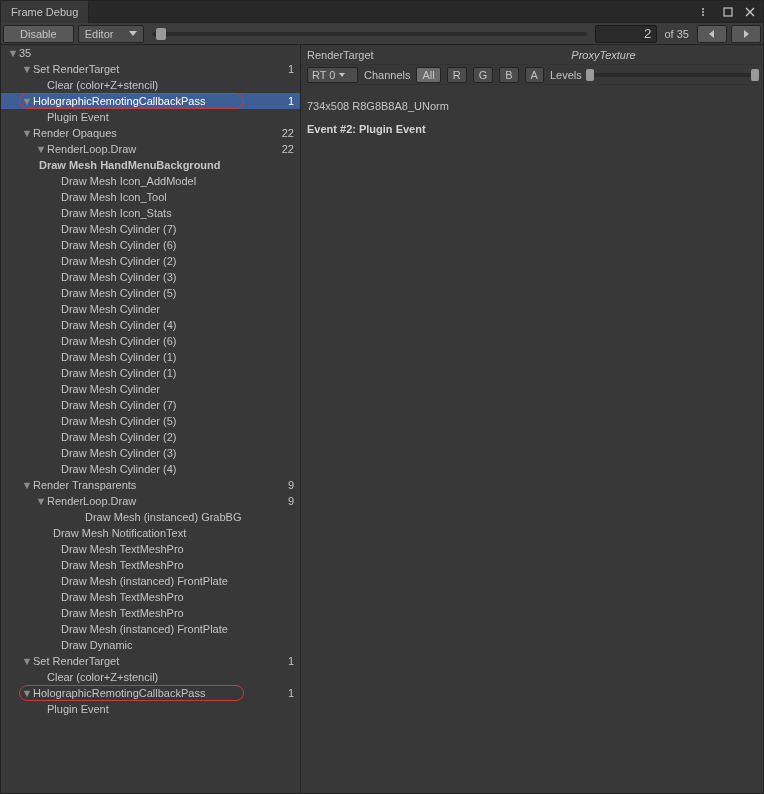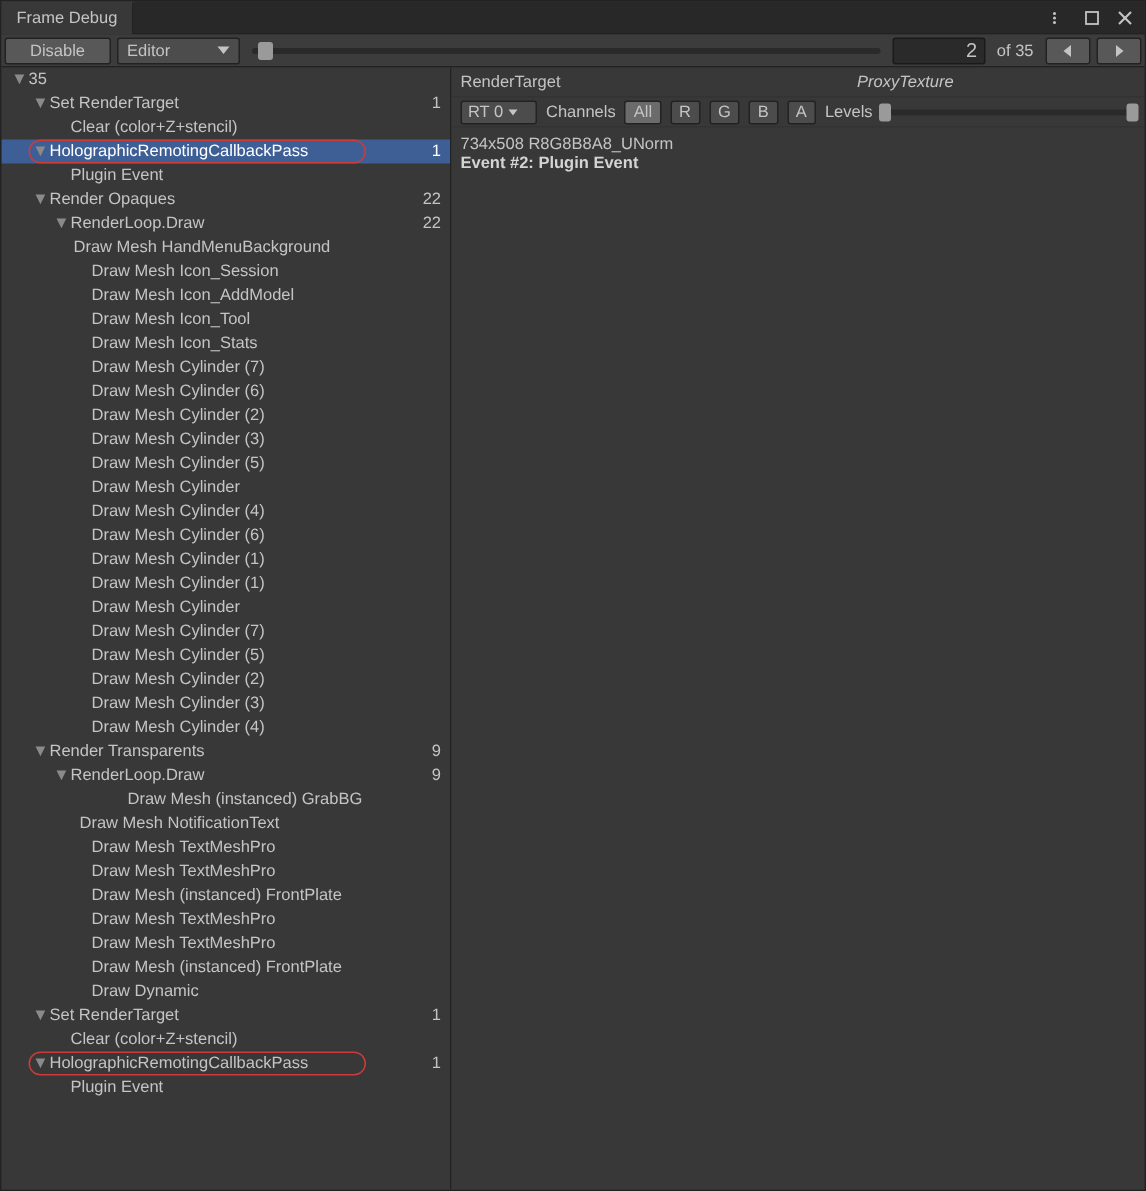--- a/index.html
+++ b/index.html
@@ -207,21 +207,21 @@
   .levels-thumb {
     position: absolute; top: -4px;
     width: 8px; height: 12px;
     background: #9a9a9a; border-radius: 2px;
   }
   .detail-body {
     flex: 1;
     padding: 4px 6px;
     color: #c4c4c4;
   }
-  .detail-body .line { margin: 1px 0; }
+  .detail-body .line { margin: 11px 0; }
   .bold { font-weight: bold; color: #d4d4d4; }
   
   .tree-pane::-webkit-scrollbar { width: 12px; }
   .tree-pane::-webkit-scrollbar-track { background: #2f2f2f; }
   .tree-pane::-webkit-scrollbar-thumb { background: #5a5a5a; border-radius: 6px; }
 </style>
 </head>
 <body>
 
 <div class="panel">
@@ -250,21 +250,21 @@
             <line x1="9" y1="1" x2="1" y2="9" stroke="#c4c4c4" stroke-width="1.4"></line>
           </svg>
       </div>
     </div>
   </div>
 
   <div class="toolbar">
     <div class="btn">
       <span>Disable</span>
     </div>
-    <div class="dropdown" style="width:82px">
+    <div class="dropdown" style="width:66px">
       <span>Editor</span>
       <span class="caret"></span>
     </div>
     <div class="slider-wrap">
       <div class="slider-track">
         <div class="slider-thumb"></div>
       </div>
     </div>
     <input class="num-field" value="2" style="">
     <span class="of-label"><span>of</span> <span>35</span></span>
@@ -309,27 +309,23 @@
         <div class="tree-row" style="padding-left: 20px;">
           <span class="tree-foldout">▼</span>
           <span class="tree-label">Render Opaques</span>
           <span class="tree-count">22</span>
         </div>
         <div class="tree-row" style="padding-left: 34px;">
           <span class="tree-foldout">▼</span>
           <span class="tree-label">RenderLoop.Draw</span>
           <span class="tree-count">22</span>
         </div>
-        <div class="tree-row" style="padding-left: 36px;">
+        <div class="tree-row" style="padding-left: 26px; font-weight: bold;">
           <span class="tree-foldout"></span>
           <span class="tree-label">Draw Mesh HandMenuBackground</span>
-        </div>
-        <div class="tree-row" style="padding-left: 48px;">
-          <span class="tree-foldout"></span>
-          <span class="tree-label">Draw Mesh Icon_Session</span>
         </div>
         <div class="tree-row" style="padding-left: 48px;">
           <span class="tree-foldout"></span>
           <span class="tree-label">Draw Mesh Icon_AddModel</span>
         </div>
         <div class="tree-row" style="padding-left: 48px;">
           <span class="tree-foldout"></span>
           <span class="tree-label">Draw Mesh Icon_Tool</span>
         </div>
         <div class="tree-row" style="padding-left: 48px;">

